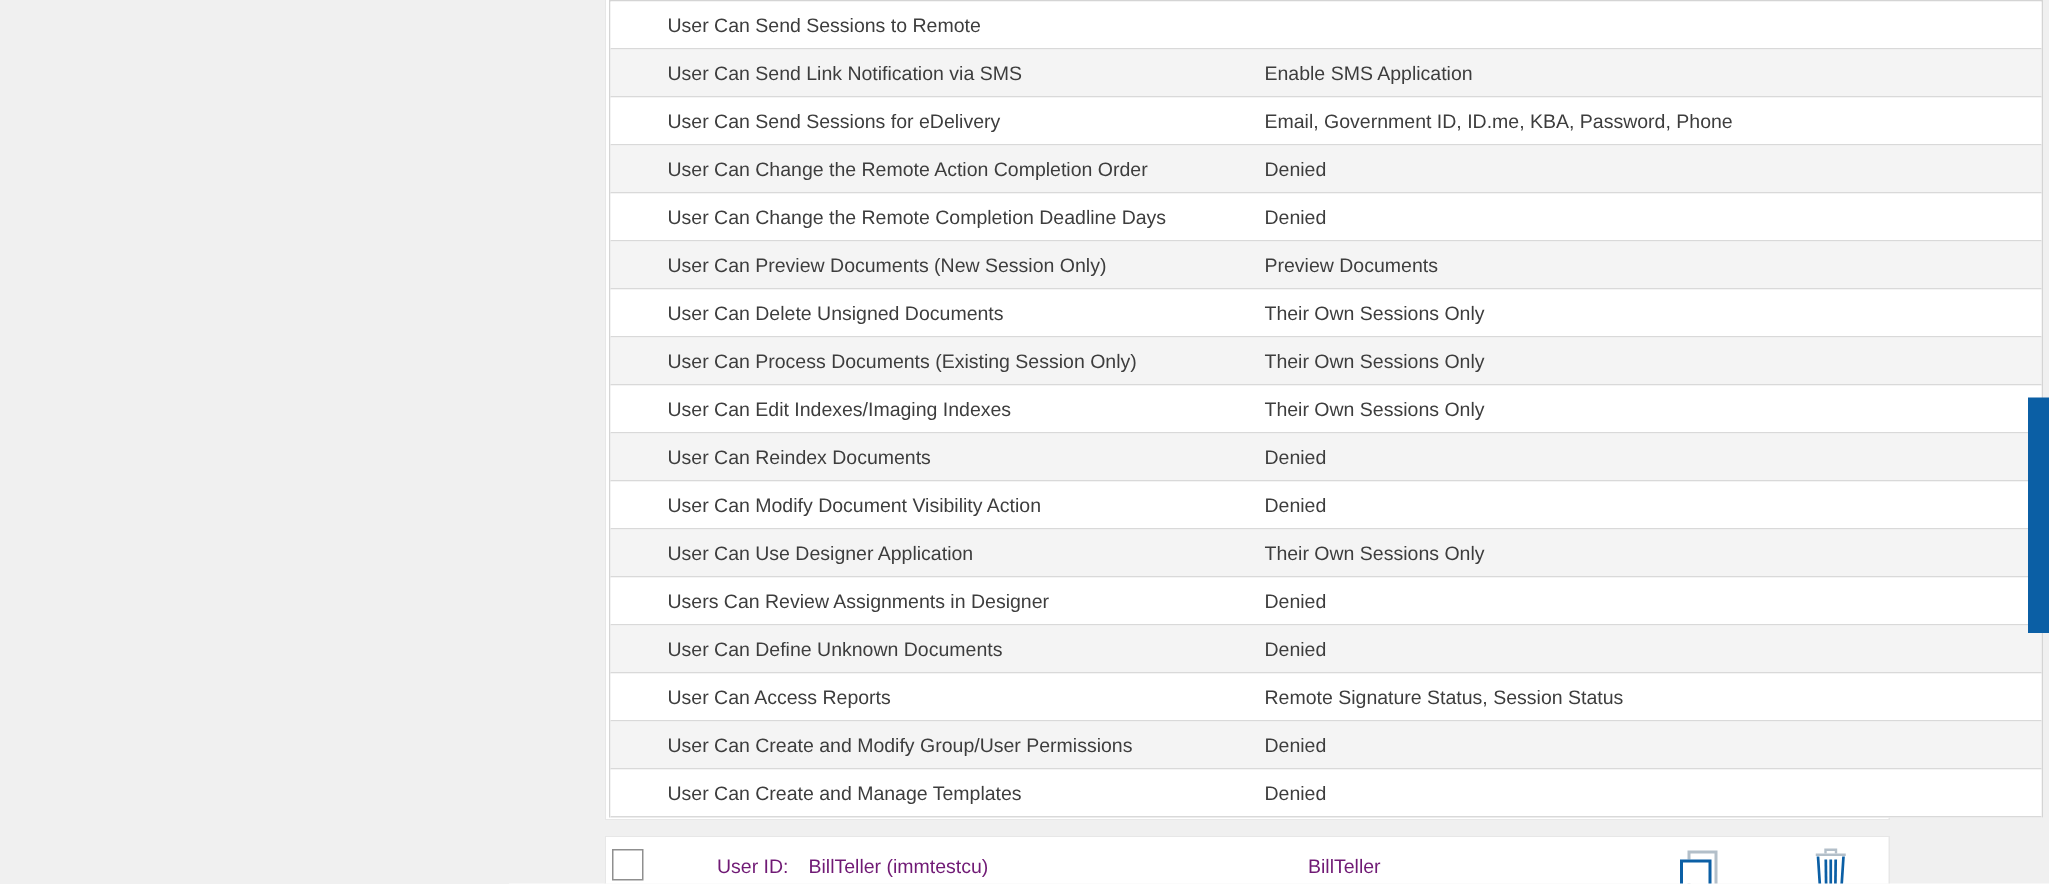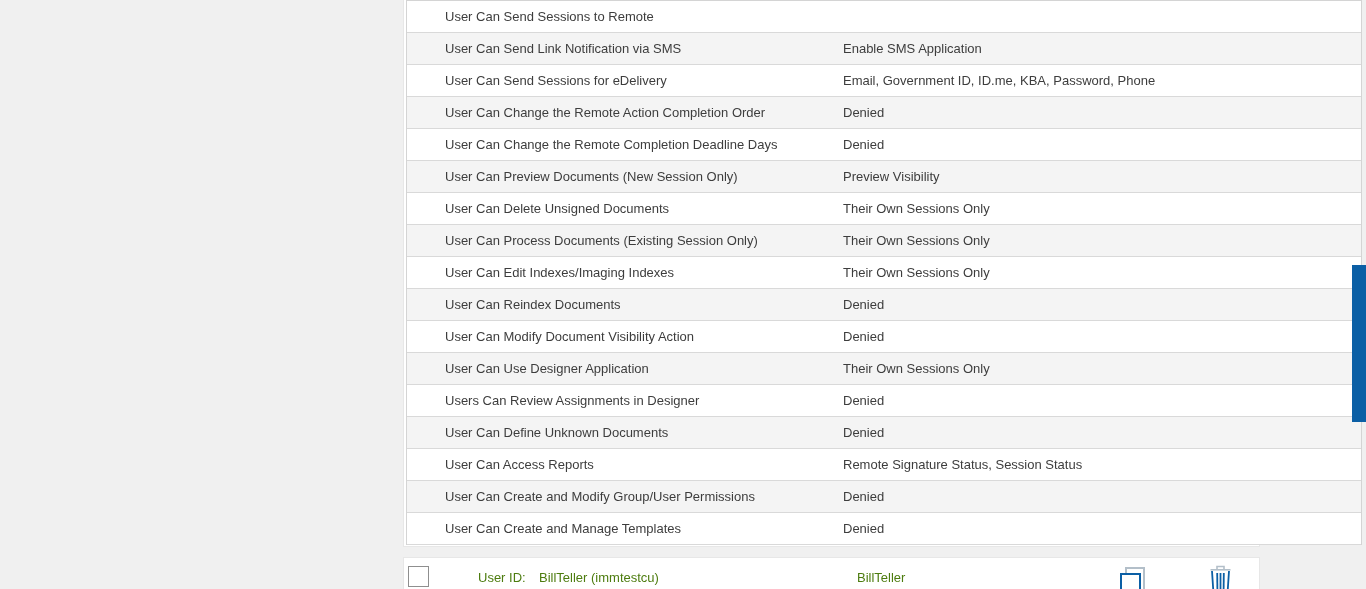--- a/index.html
+++ b/index.html
@@ -50,25 +50,25 @@
   }
 
   .checkbox {
     position:absolute;
     left:4px; top:8px;
     width:21px; height:21px;
     background:#fff;
     border:1px solid #8f8f8f;
     cursor:pointer;
   }
-  .b-label { position:absolute; top:12px; font-size:13px; color:#4d7c0f; white-space:nowrap; }
+  .b-label { position:absolute; top:12px; font-size:13px; color:#701a75; white-space:nowrap; }
   .lbl-userid { left:74px; }
   .val-userid { left:135px; }
   .lbl-name   { left:395px;margin-top:40px; }
-  .val-name   { left:453px; }
+  .val-name   { left:468px; }
 
   .icon-btn {
     position:absolute;
     top:7px;
     width:34px; height:50px;
     background:none; border:none; cursor:pointer;
   }
   .copy-btn  { left:714px; }
   .trash-btn { left:800px; }
 
@@ -114,21 +114,21 @@
     <div class="perm-row">
       <div class="perm-name">User Can Change the Remote Action Completion Order</div>
       <div class="perm-value">Denied</div>
     </div>
     <div class="perm-row">
       <div class="perm-name">User Can Change the Remote Completion Deadline Days</div>
       <div class="perm-value">Denied</div>
     </div>
     <div class="perm-row">
       <div class="perm-name">User Can Preview Documents (New Session Only)</div>
-      <div class="perm-value">Preview Visibility</div>
+      <div class="perm-value">Preview Documents</div>
     </div>
     <div class="perm-row">
       <div class="perm-name">User Can Delete Unsigned Documents</div>
       <div class="perm-value">Their Own Sessions Only</div>
     </div>
     <div class="perm-row">
       <div class="perm-name">User Can Process Documents (Existing Session Only)</div>
       <div class="perm-value">Their Own Sessions Only</div>
     </div>
     <div class="perm-row">

